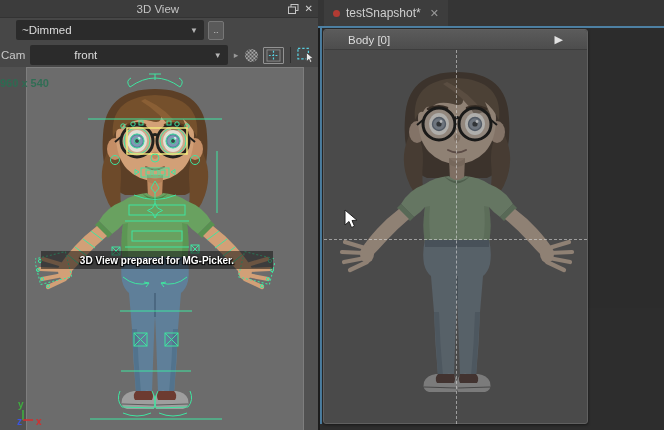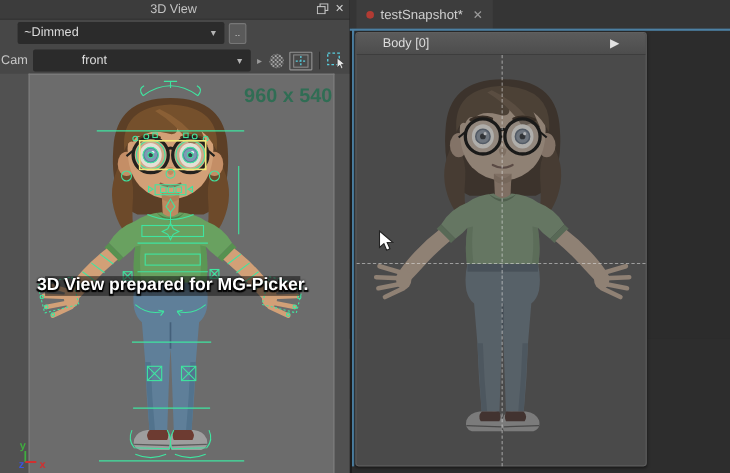--- a/index.html
+++ b/index.html
@@ -47,26 +47,26 @@
     position:absolute; left:26px; top:0; width:276px; height:363px; background:#6c6c6c;
     border-left:1px solid #7e7e7e; border-right:1px solid #7e7e7e; border-top:1px solid #7e7e7e;
   }
   .char-box { position:absolute; left:35px; top:4px; width:240px; height:352px; }
   .char-box-r { position:absolute; left:13px; top:4px; width:240px; height:352px; }
   .char-dimmed { filter: saturate(0.38) brightness(0.78); }
   .rig { position:absolute; left:35px; top:4px; width:240px; height:352px; }
   .rig * { stroke:var(--rig-control); fill:none; stroke-width:1; }
   .rig .sel { stroke:var(--selection-yellow); stroke-width:1.5; }
   .res-gate-text {
-    position:absolute; left:0; top:10px; width:302px; text-align:right;
-    color:var(--resolution-green); font-weight:bold; font-size:18px; opacity:0.9;
+    position:absolute; left:0; top:10px; width:302px; text-align:left;
+    color:var(--resolution-green); font-weight:bold; font-size:11px; opacity:0.9;
   }
   .overlay-msg {
     position:absolute; left:41px; top:184px; width:232px; height:18px;
-    background:rgba(22,22,22,0.55); color:#fff; font-weight:bold; font-size:16px;
+    background:rgba(22,22,22,0.55); color:#fff; font-weight:bold; font-size:10px;
     display:flex; align-items:center; justify-content:center; white-space:nowrap;
     text-shadow:1px 1px 1px #000, -1px 1px 1px #000, 0 0 2px #000;
   }
   .axis { position:absolute; left:12px; top:330px; }
   .axis text { font-size:10px; font-weight:bold; font-family:"Liberation Sans",sans-serif; }
   
   .right-pane { position:absolute; left:318px; top:0; width:346px; height:308px; background:#2c2c2c; }
   .tabbar { position:absolute; left:0; top:0; width:346px; height:26px; background:#353535; display:flex; }
   .tab {
     margin-left:6px; padding:0 9px; height:26px; background:#3d3d3d;

